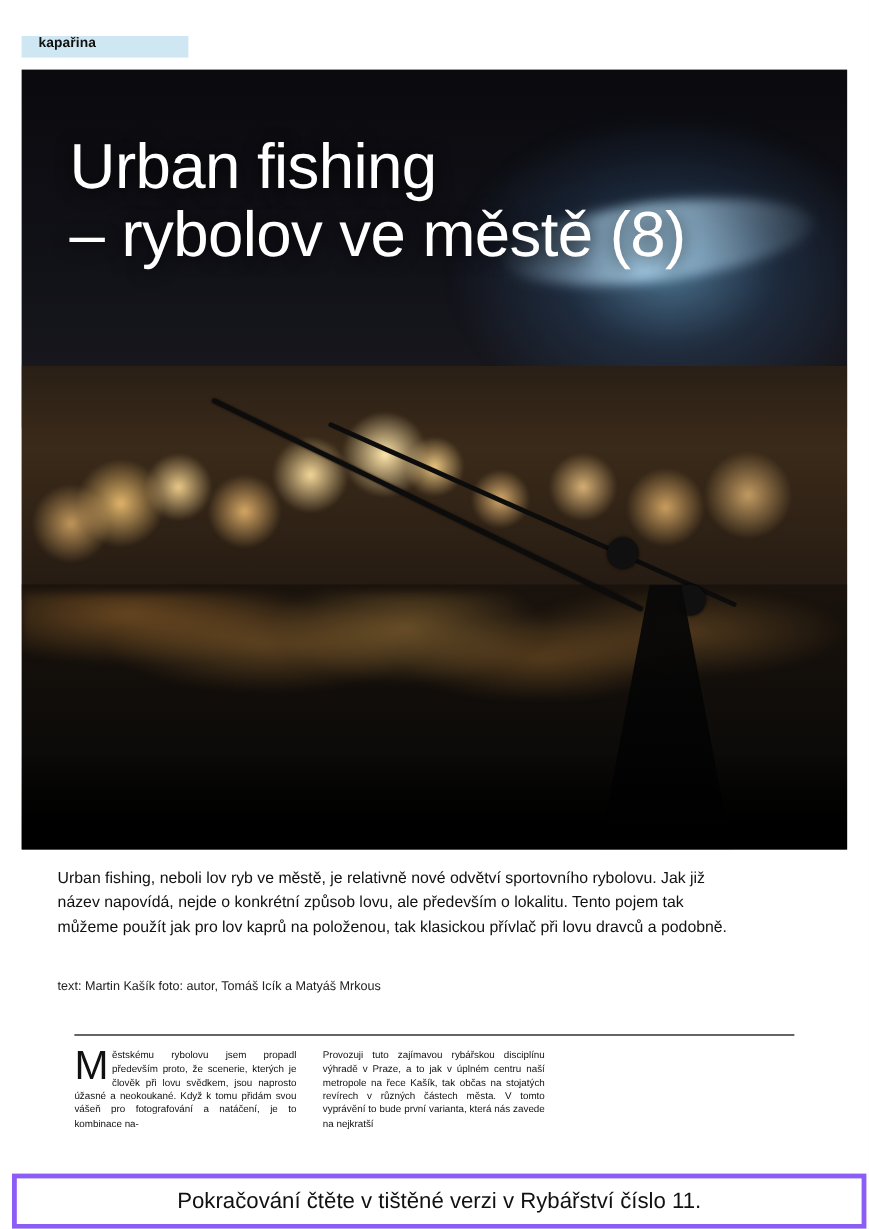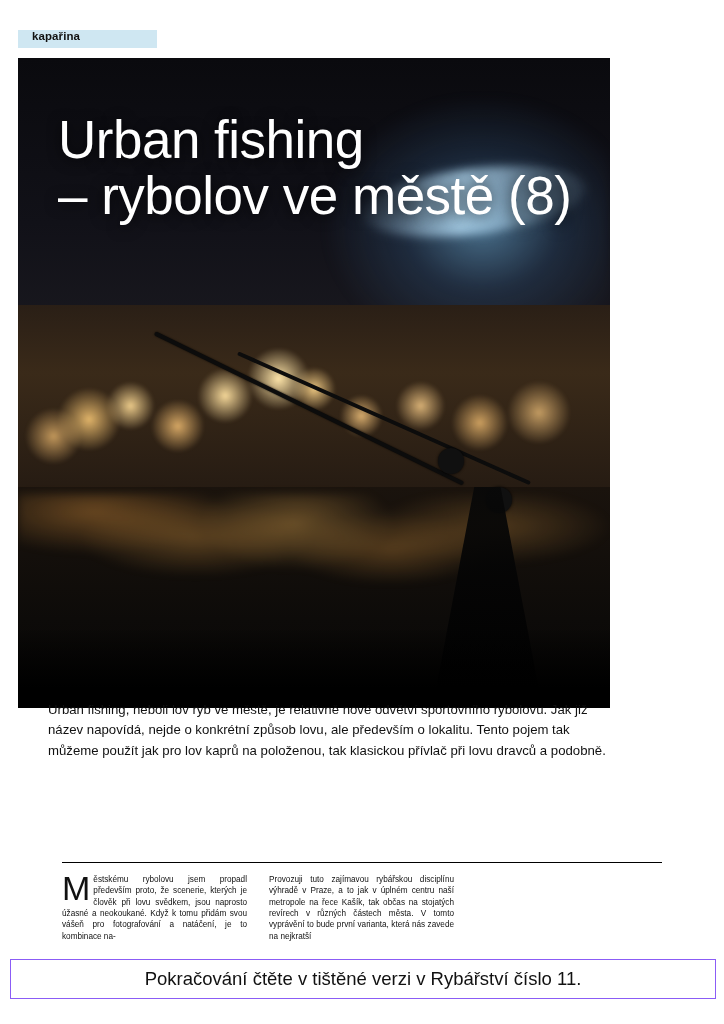--- a/index.html
+++ b/index.html
@@ -38,21 +38,21 @@
     color: #111;
     padding-left: 14px;
     letter-spacing: 0.1px;
   }
 
   
   .hero {
     position: absolute;
     left: 18px;
     top: 58px;
-    width: 592px;
+    width: 688px;
     height: 650px;
     overflow: hidden;
     background: #c2410c;
   }
   .sky {
     position: absolute;
     left: 0; top: 0;
     width: 100%; height: 46%;
     background: linear-gradient(180deg, #0a0a0e 0%, #111118 55%, #1b1a20 100%);
   }
@@ -185,21 +185,21 @@
     font-weight: normal;
     letter-spacing: -0.5px;
     text-shadow: 0 2px 14px rgba(0,0,0,0.75);
   }
   .hero-title .line2 { display: block; }
 
   
   .perex {
     position: absolute;
     left: 48px;
-    top: 700px;
+    top: 722px;
     width: 560px;
     font-size: 13.2px;
     line-height: 1.55;
     color: #111;
   }
   .credits {
     position: absolute;
     left: 48px;
     top: 816px;
     width: 560px;
@@ -239,24 +239,24 @@
     font-size: 34px;
     line-height: 27px;
     padding: 1px 3px 0 0;
     font-weight: normal;
   }
 
   
   .banner {
     position: absolute;
     left: 10px;
-    bottom: 25px;
+    bottom: 0;
     width: 704px;
     height: 38px;
-    border: 1px solid #8b5cf6;
+    border: 4px solid #8b5cf6;
     display: flex;
     align-items: center;
     justify-content: center;
     background: #fff;
   }
   .banner-text {
     font-size: 18.5px;
     color: #111;
   }
 </style>
@@ -284,20 +284,21 @@
     <div class="pod"></div>
     <div class="bank"></div>
     <h1 class="hero-title">
       <span>Urban fishing</span>
       <span class="line2">– rybolov ve městě (8)</span>
     </h1>
   </div>
 
   <div class="perex">Urban fishing, neboli lov ryb ve městě, je relativně nové odvětví sportovního rybolovu. Jak již název napovídá, nejde o konkrétní způsob lovu, ale především o lokalitu. Tento pojem tak můžeme použít jak pro lov kaprů na položenou, tak klasickou přívlač při lovu dravců a podobně.</div>
 
+  <div class="credits">text: Martin Kašík  foto: autor, Tomáš Icík a Matyáš Mrkous</div>
 
   <div class="rule"></div>
 
   <div class="columns">
     <div class="col">
       <p>
         <span class="dropcap">M</span><span>ěstskému rybolovu jsem propadl především proto, že scenerie, kterých je člověk při lovu svědkem, jsou naprosto úžasné a neokoukané. Když k tomu přidám svou vášeň pro fotografování a natáčení, je to kombinace na-</span>
       </p>
     </div>
     <div class="col">

